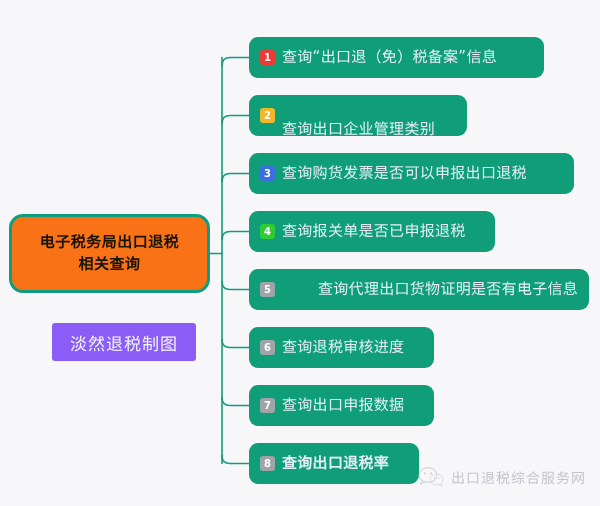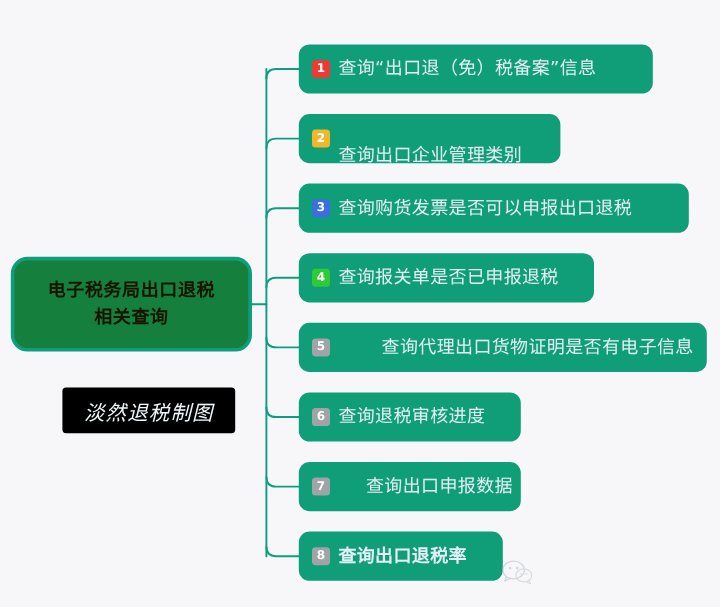--- a/index.html
+++ b/index.html
@@ -35,21 +35,21 @@
   }
 
   
   #root-node {
     position: absolute;
     left: 9px;
     top: 214px;
     width: 201px;
     height: 79px;
     box-sizing: border-box;
-    background: #15803d;
+    background: #f97316;
     border: 3px solid #0e9e7e;
     border-radius: 14px;
     display: flex;
     align-items: center;
     justify-content: center;
     text-align: center;
   }
   #root-label {
     color: #181400;
     font-size: 15px;
@@ -60,27 +60,26 @@
     padding: 0 10px;
   }
 
   
   #credit-box {
     position: absolute;
     left: 52px;
     top: 323px;
     height: 38px;
     box-sizing: border-box;
-    background: #000000;
+    background: #8b5cf6;
     border-radius: 3px;
     display: flex;
     align-items: center;
     justify-content: center;
     padding: 0 18px;
-    font-style: italic;
   }
   #credit-label {
     color: #f0f7fb;
     font-size: 17px;
     letter-spacing: 1px;
     white-space: nowrap;
   }
 
   
   .branch-node {
@@ -186,34 +185,35 @@
       <div class="branch-node" style="top: 269px; width: 340px; background: rgb(15, 158, 120);">
         <span class="badge" style="background: rgb(160, 164, 168);">5</span>
         <span class="branch-label" style="color: rgb(228, 238, 246); margin-left: 36px;">查询代理出口货物证明是否有电子信息</span>
       </div>
       <div class="branch-node" style="top: 327px; width: 185px; background: rgb(15, 158, 120);">
         <span class="badge" style="background: rgb(160, 164, 168);">6</span>
         <span class="branch-label" style="color: rgb(228, 238, 246);">查询退税审核进度</span>
       </div>
       <div class="branch-node" style="top: 385px; width: 185px; background: rgb(15, 158, 120);">
         <span class="badge" style="background: rgb(160, 164, 168);">7</span>
-        <span class="branch-label" style="color: rgb(228, 238, 246); margin-left: 23px;">查询出口申报数据</span>
+        <span class="branch-label" style="color: rgb(228, 238, 246);">查询出口申报数据</span>
       </div>
       <div class="branch-node" style="top: 443px; width: 170px; background: rgb(15, 158, 120);">
         <span class="badge" style="background: rgb(160, 164, 168);">8</span>
         <span class="branch-label" style="color: rgb(228, 238, 246); font-weight: bold;">查询出口退税率</span>
       </div>
     </div>
 
   <div id="footer-watermark">
     <svg id="wechat-icon" viewBox="0 0 26 22" xmlns="http://www.w3.org/2000/svg">
       <ellipse cx="10" cy="9" rx="9" ry="7.4" fill="none" stroke="#b9bcc4" stroke-width="1.1"></ellipse>
       <path d="M4 14.5 L2.6 18.2 L6.2 16.4" fill="none" stroke="#b9bcc4" stroke-width="1.1" stroke-linejoin="round" stroke-linecap="round"></path>
       <circle cx="7" cy="7.4" r="1.1" fill="#b9bcc4"></circle>
       <circle cx="13" cy="7.4" r="1.1" fill="#b9bcc4"></circle>
       <ellipse cx="18.5" cy="13.5" rx="6.6" ry="5.4" fill="none" stroke="#c4c7ce" stroke-width="1"></ellipse>
       <path d="M22.8 17.4 L24.2 20.4 L21.2 19.1" fill="none" stroke="#c4c7ce" stroke-width="1" stroke-linejoin="round" stroke-linecap="round"></path>
       <circle cx="16.4" cy="12.3" r="0.85" fill="#c4c7ce"></circle>
       <circle cx="20.6" cy="12.3" r="0.85" fill="#c4c7ce"></circle>
     </svg>
+    <div id="watermark-label">出口退税综合服务网</div>
   </div>
 
 </div>
 
 </body></html>

